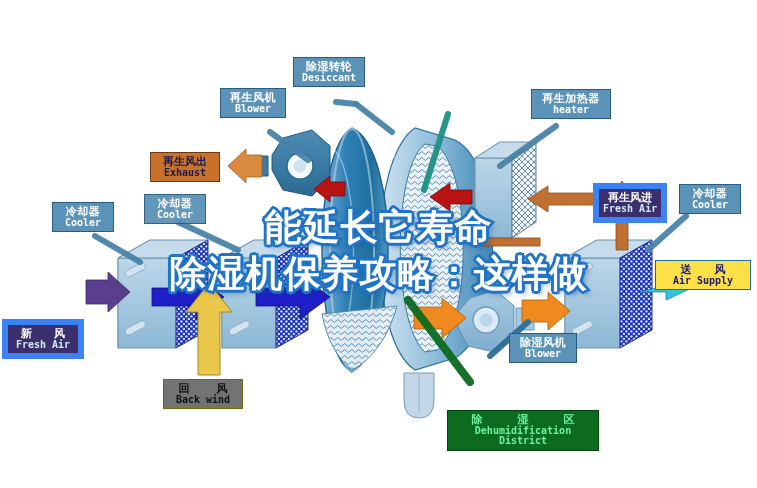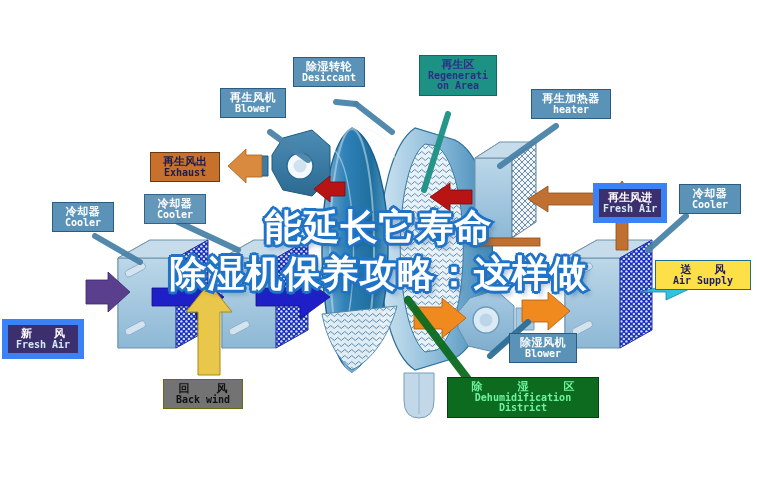--- a/index.html
+++ b/index.html
@@ -95,20 +95,21 @@
     color: #1b1b6b;
   }
   .lb-cyan .cn { font-size: 11px; letter-spacing: 6px; padding-left:6px;}
   .lb-cyan .en { font-size: 10px; }
 
   
   .lb-green {
     background: #0c6b1f;
     border: 1px solid #03430f;
     color: #6ff2a0;
+    margin-top: 33px;
   }
   .lb-green .cn { font-size: 11px; letter-spacing: 12px; padding-left:12px; }
   .lb-green .en { font-size: 10px; }
 
   
   #headline {
     position: absolute;
     left: 0;
     top: 205px;
     width: 757px;
@@ -337,25 +338,20 @@
   <div class="label lb-blue" style="left:220px; top:88px; width:66px; padding:3px 4px;">
     <span class="cn">再生风机</span>
     <span class="en">Blower</span>
   </div>
 
   <div class="label lb-orange" style="left:150px; top:152px; width:70px; padding:3px 4px;">
     <span class="cn">再生风出</span>
     <span class="en">Exhaust</span>
   </div>
 
-  <div class="label lb-teal" style="left:419px; top:55px; width:78px; padding:3px 4px;">
-    <span class="cn">再生区</span>
-    <span class="en">Regenerati</span>
-    <span class="en">on Area</span>
-  </div>
 
   <div class="label lb-blue" style="left:531px; top:89px; width:80px; padding:3px 4px;">
     <span class="cn">再生加热器</span>
     <span class="en">heater</span>
   </div>
 
   <div class="label lb-purple" style="left:593px; top:141px; width:74px; padding:3px 4px;">
     <span class="cn">再生风进</span>
     <span class="en">Fresh Air</span>
   </div>

